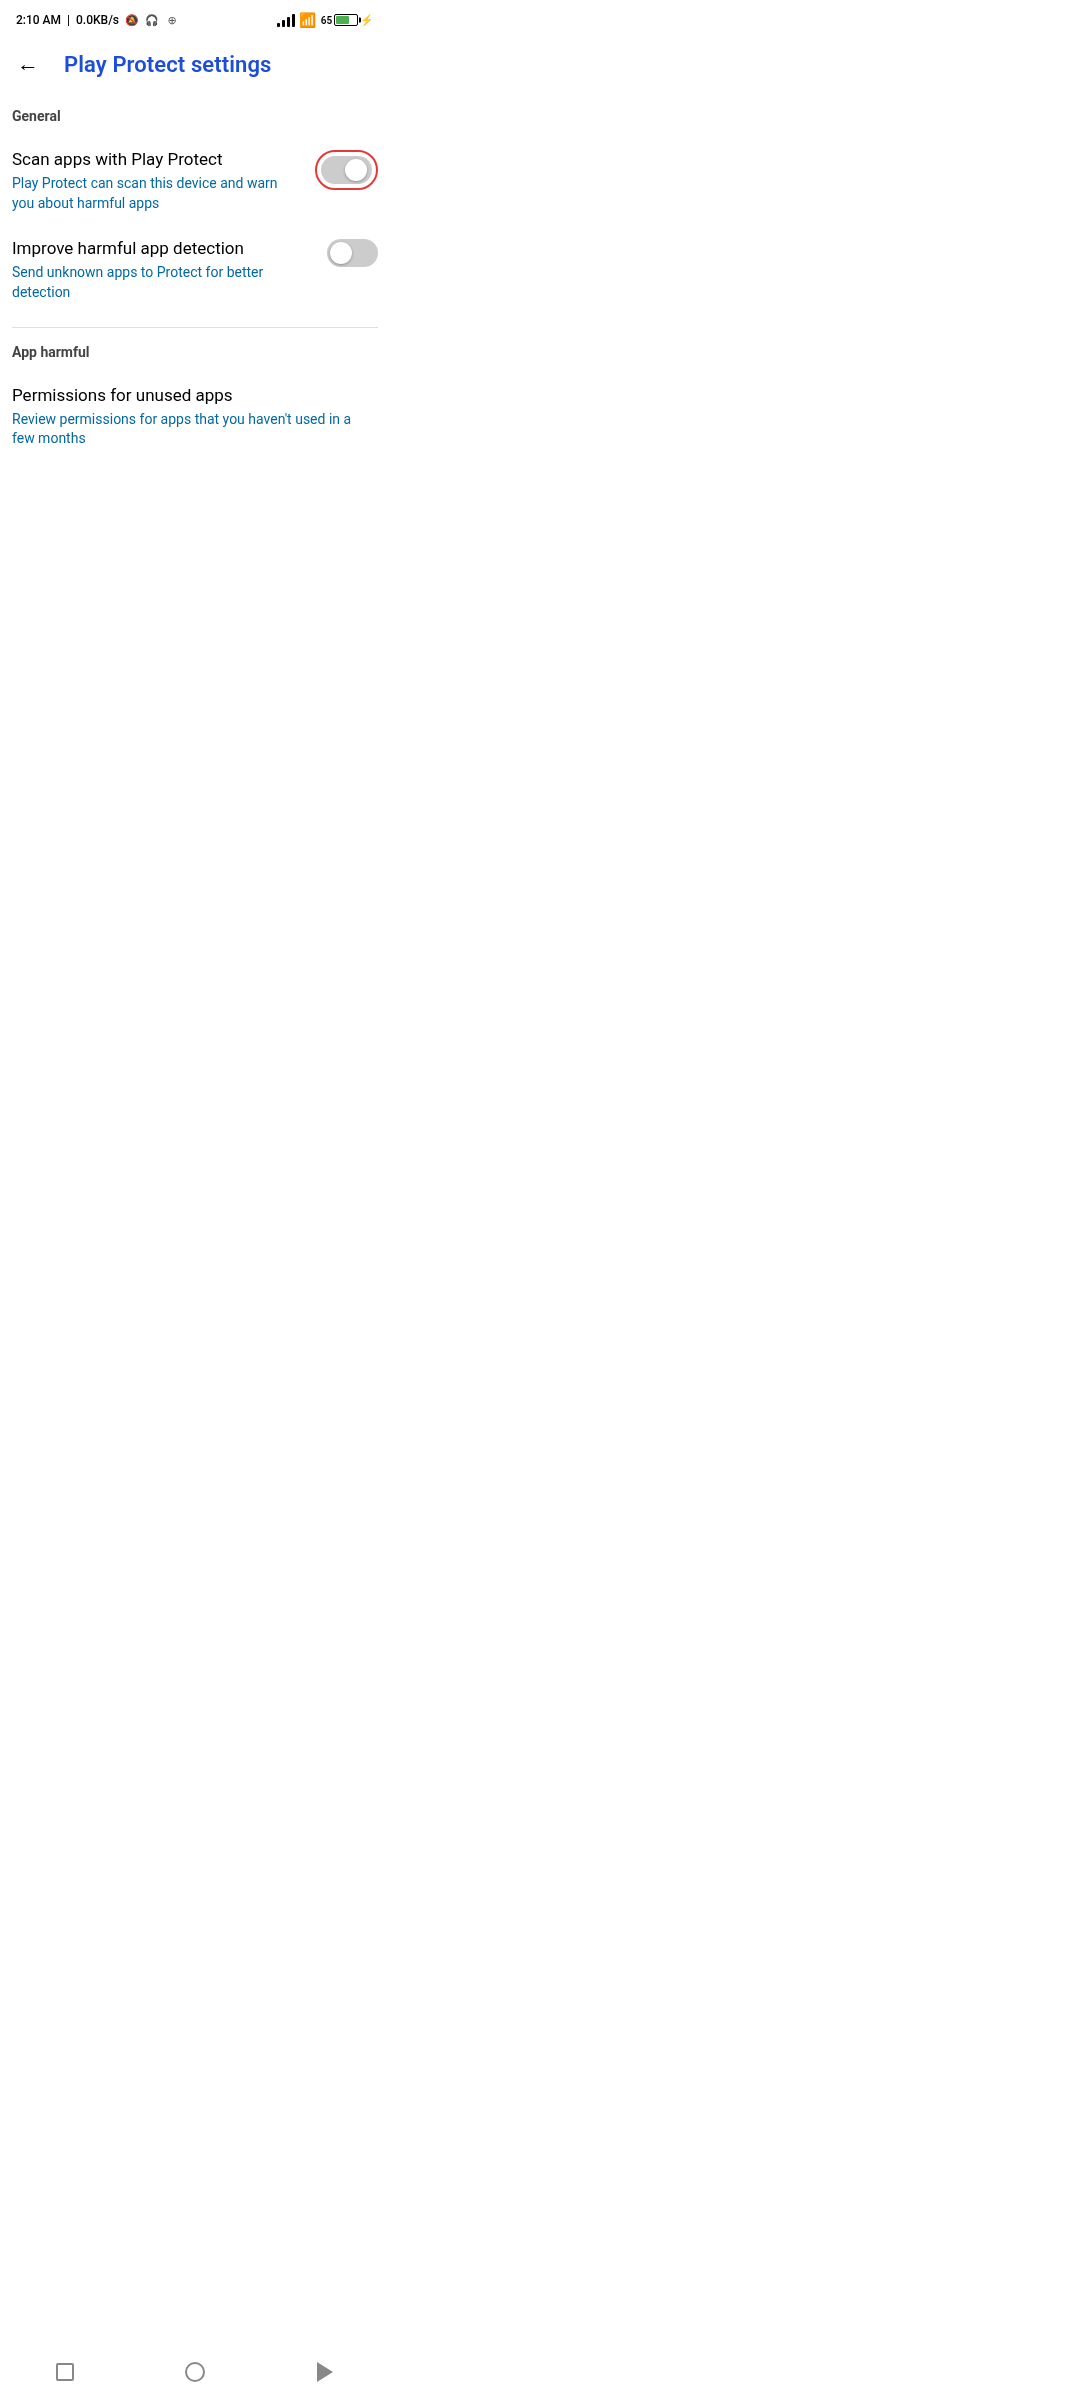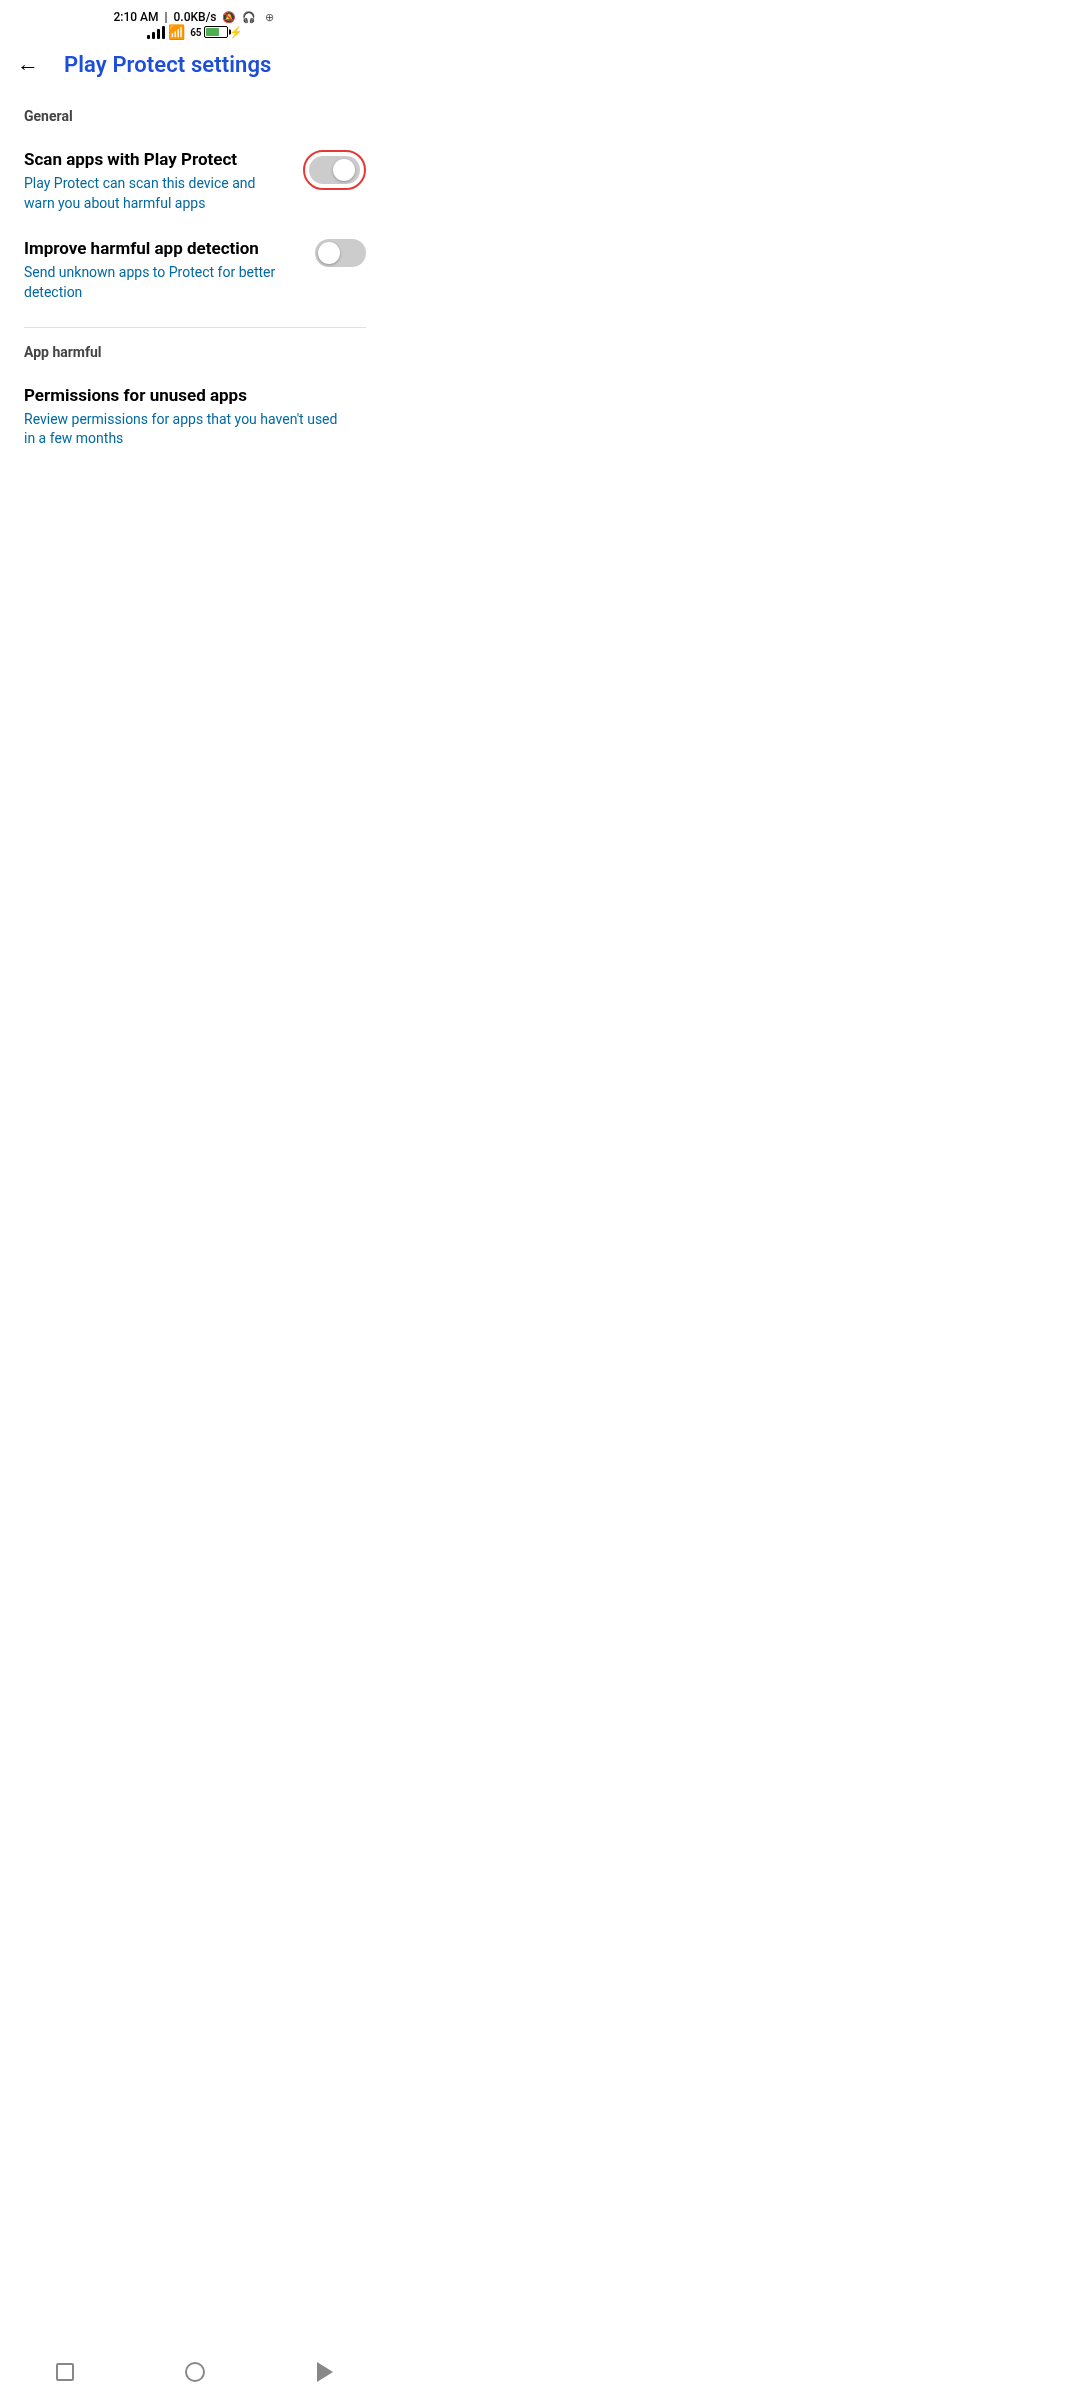--- a/index.html
+++ b/index.html
@@ -18,21 +18,20 @@
       overflow-x: hidden;
     }
 
     
     .status-bar {
       display: flex;
       justify-content: space-between;
       align-items: center;
       padding: 10px 16px 6px 16px;
       height: 36px;
-      flex-direction: column;
     }
 
     .status-left {
       display: flex;
       align-items: center;
       gap: 6px;
       font-size: 12px;
       font-weight: 500;
       color: #000;
     }
@@ -145,21 +144,21 @@
 
     .page-title {
       font-size: 22px;
       font-weight: 600;
       color: #1d4ed8;
       letter-spacing: 0.1px;
     }
 
     
     .content {
-      padding: 0 24px;
+      padding: 0 12px;
     }
 
     .section-header {
       font-size: 14px;
       font-weight: 700;
       color: #444;
       margin-bottom: 16px;
       margin-top: 8px;
     }
 
@@ -171,21 +170,21 @@
       cursor: pointer;
     }
 
     .setting-text {
       flex: 1;
       padding-right: 16px;
     }
 
     .setting-title {
       font-size: 17px;
-      font-weight: 700;
+      font-weight: 400;
       color: #000;
       margin-bottom: 4px;
       line-height: 1.3;
     }
 
     .setting-subtitle {
       font-size: 14px;
       color: #0369a1;
       line-height: 1.4;
     }

